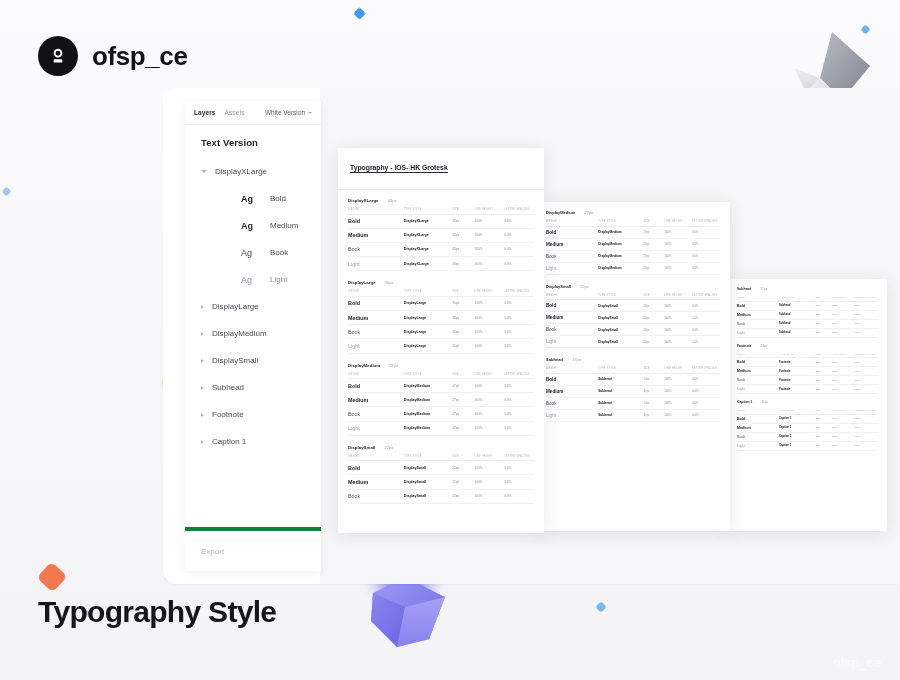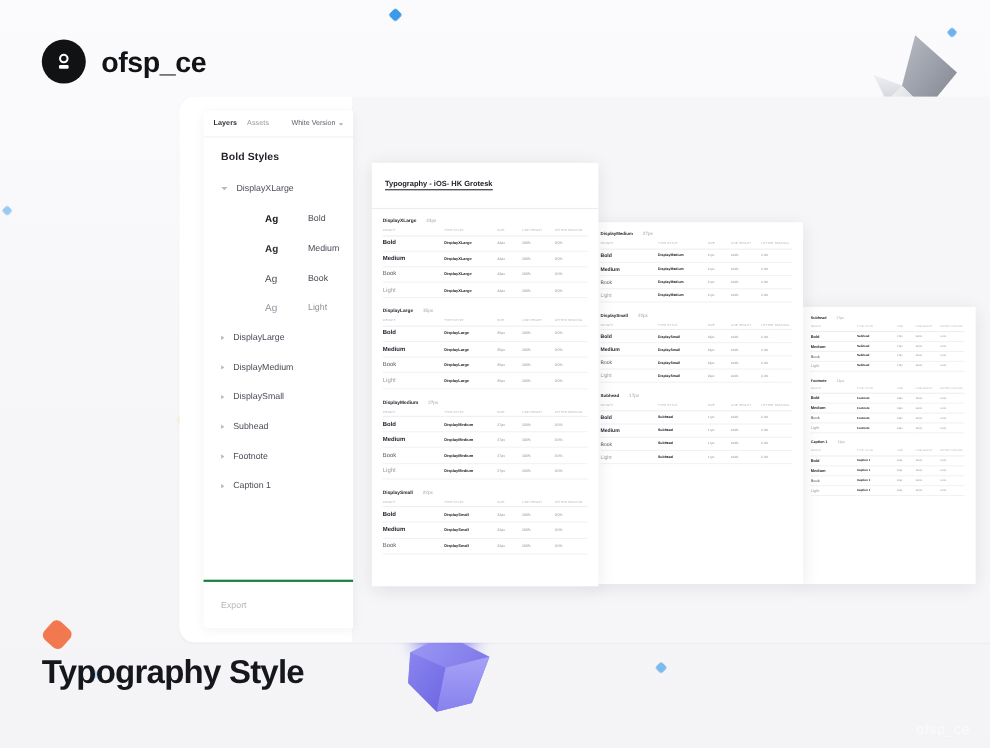--- a/index.html
+++ b/index.html
@@ -139,31 +139,31 @@
   }
   .row .caret.open {
     border-left: 3.2px solid transparent;
     border-right: 3.2px solid transparent;
     border-top: 3.6px solid #b9b9c1;
     border-bottom: 0;
   }
   .row.lvl2 { padding-left: 36px; }
   .row.lvl3 { padding-left: 56px; }
   .row .ag {
-    font-size: 9px; color: #202228; margin-right: 26px;
+    font-size: 9px; color: #202228; margin-right: 16px;
     min-width: 13px;
   }
   .ag.w-bold   { font-weight: 700; color:#16181d; }
   .ag.w-med    { font-weight: 600; color:#2c2e36; }
   .ag.w-book   { font-weight: 400; color:#4a4c55; }
   .ag.w-light  { font-weight: 300; color:#9193a0; }
   .row .lbl-light { color:#8e9099; }
 
   .panel-foot {
-    border-top: 2px solid #15803d;
+    border-top: 4px solid #15803d;
     height: 44px;
     display: flex; align-items: center;
     padding-left: 16px;
     font-size: 8px; color: #b6b6bd;
   }
 
   
   .doc {
     position: absolute;
     background: #fff;
@@ -317,21 +317,21 @@
 
     <div class="panel-tabs">
       <span class="tab active">Layers</span>
       <span class="tab">Assets</span>
       <span class="tab-right">
         <span>White Version</span>
         <span class="chev"></span>
       </span>
     </div>
 
-    <div class="panel-title">Bold Styles</div>
+    <div class="panel-title">Text Version</div>
 
     <div class="tree">
 
       <div class="row">
         <span class="caret open"></span>
         <span>DisplayXLarge</span>
       </div>
 
 
       <div class="row lvl3">

